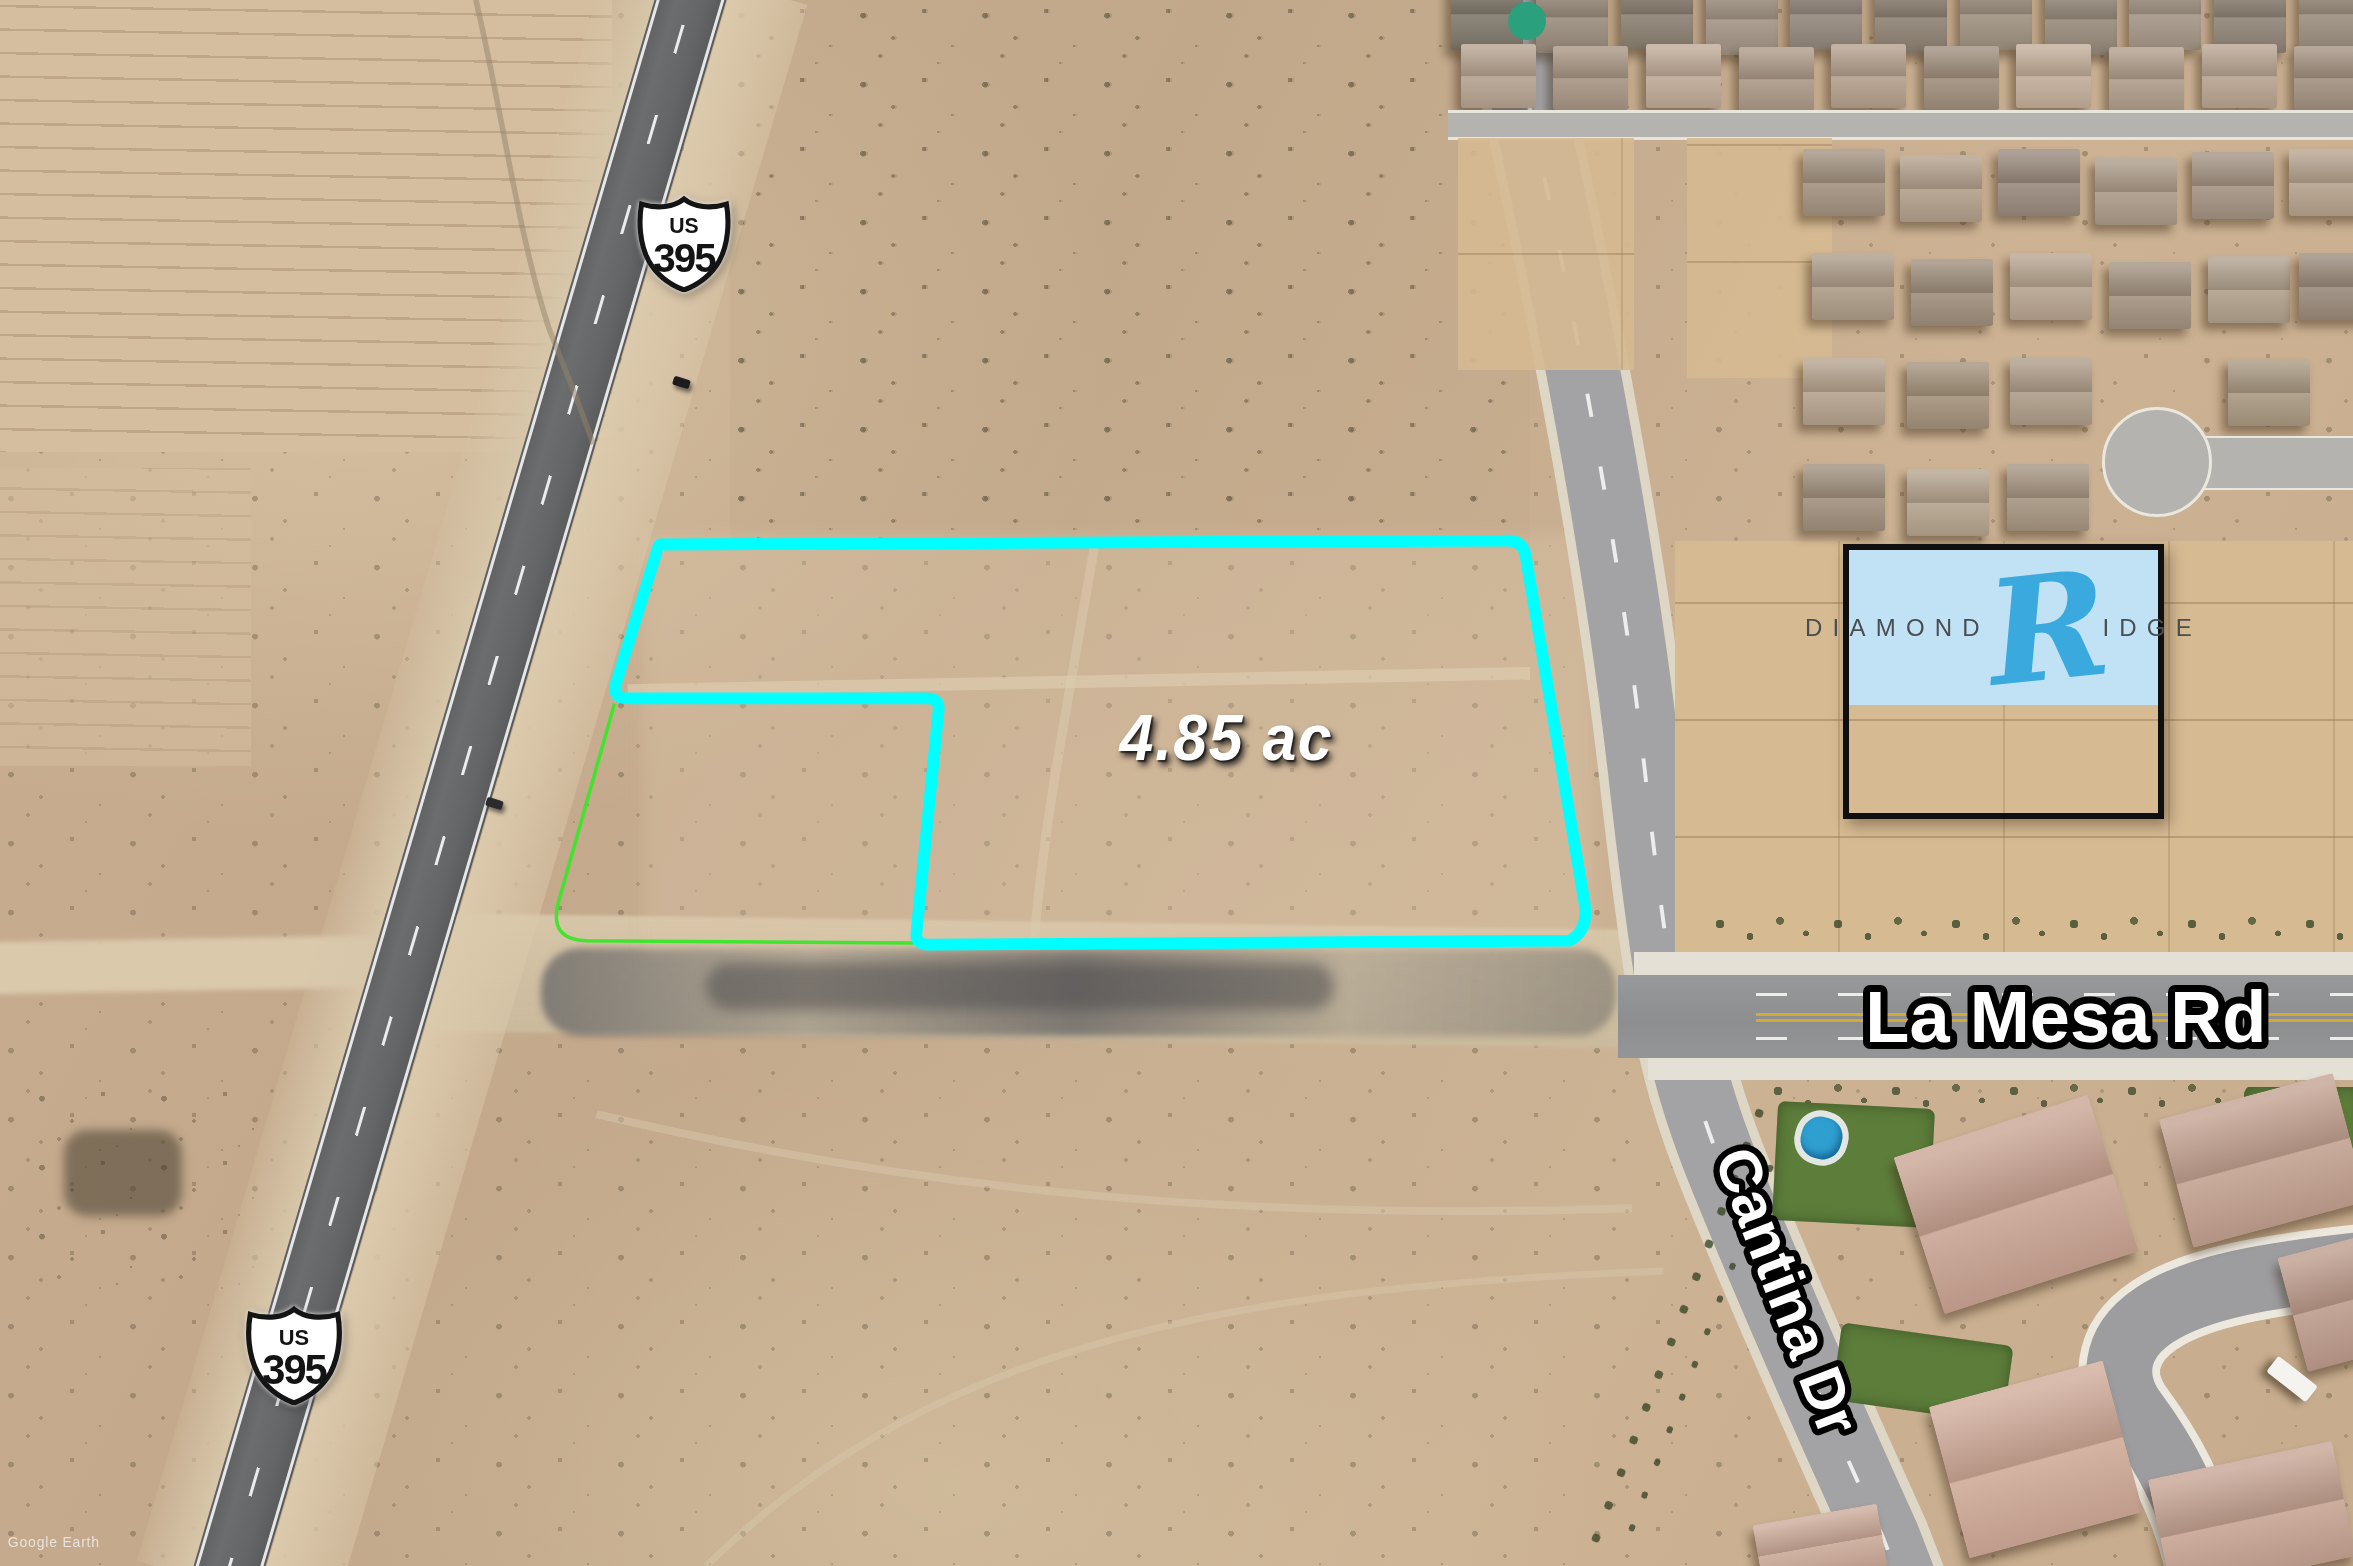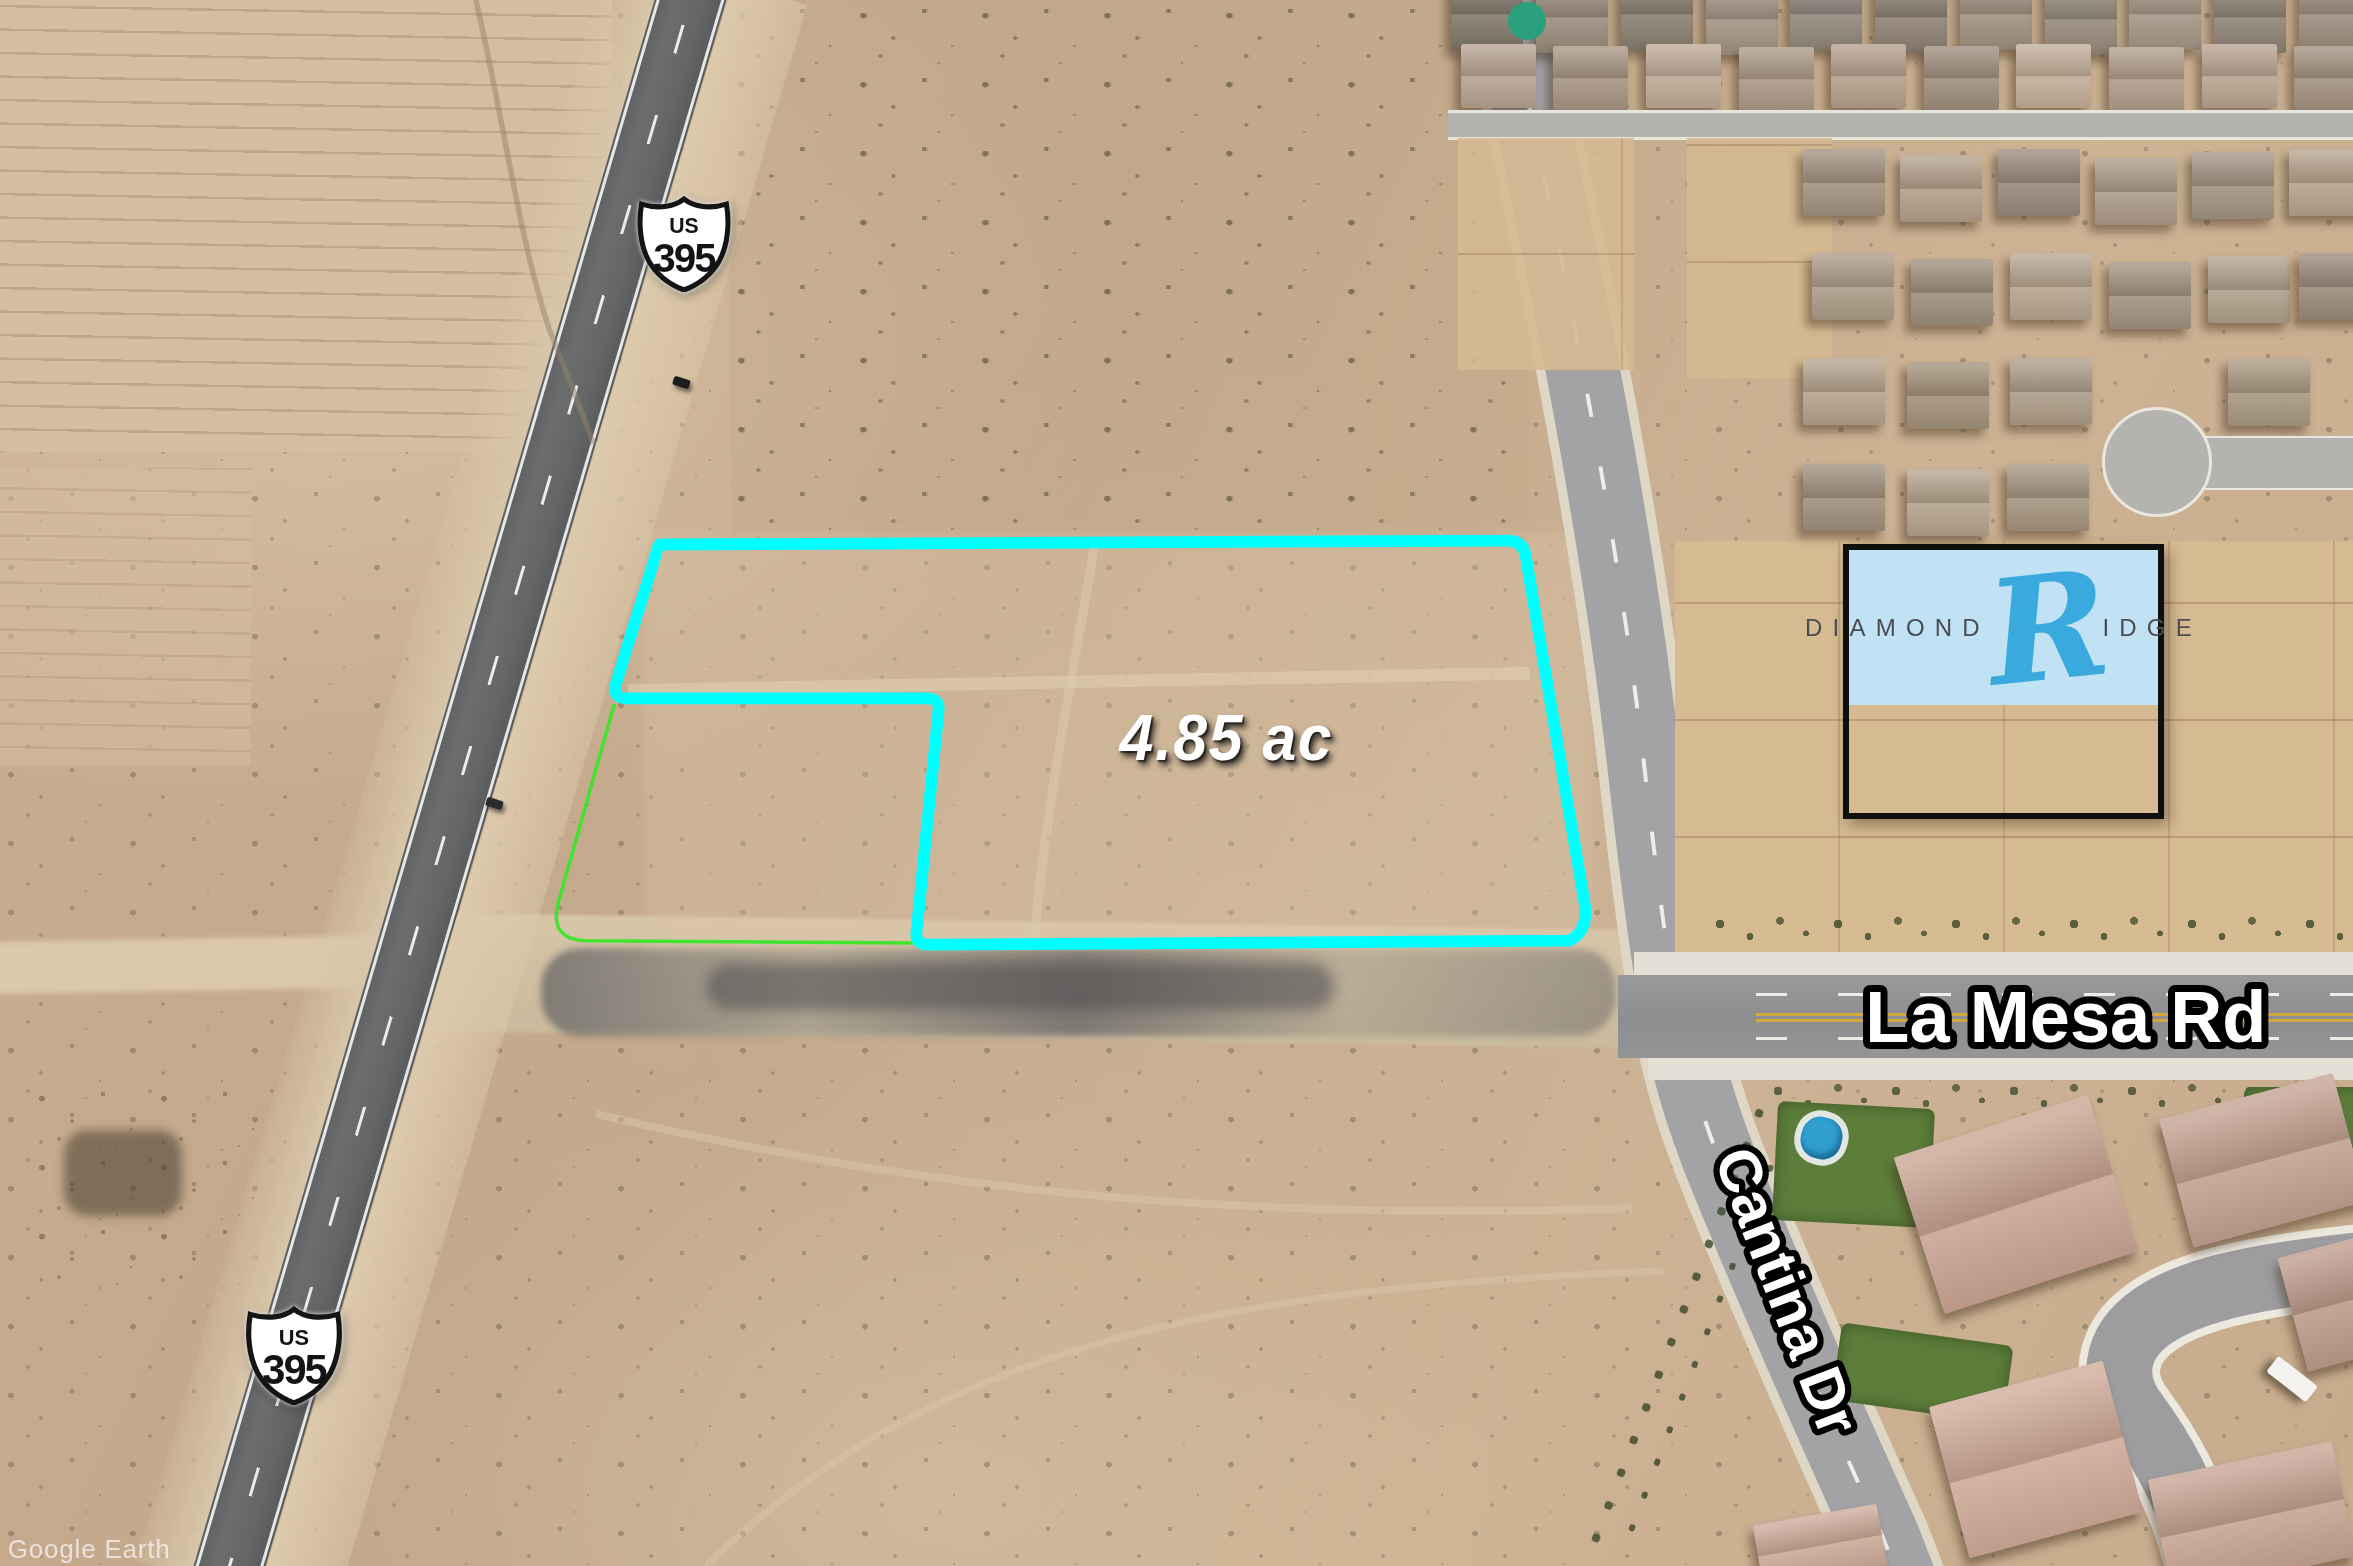--- a/index.html
+++ b/index.html
@@ -60,21 +60,21 @@
 
   
   .burn{background:linear-gradient(93deg, rgba(98,98,100,.72), rgba(142,137,129,.5) 25%, rgba(88,88,92,.68) 50%, rgba(152,145,133,.42) 75%, rgba(105,102,100,.5));
         border-radius:39px;filter:blur(3.9px);}
 
   
   .area-label{color:#fff;font-size:64px;font-weight:bold;font-style:italic;letter-spacing:1.6px;
       text-shadow:3.9px 4.7px 7px rgba(15,15,15,.85), 1.6px 1.6px 1.6px rgba(0,0,0,.65);
       transform:scaleX(.95);}
   .shield{filter:drop-shadow(0 0 2.4px rgba(255,255,255,.95)) drop-shadow(2.4px 3.9px 4.7px rgba(0,0,0,.35));}
-  .wm{color:rgba(248,248,248,.72);font-size:26px;letter-spacing:0.8px;}
+  .wm{color:rgba(248,248,248,.72);font-size:14px;letter-spacing:0.8px;}
 
   
   .sign{left:1843px;top:544px;width:321px;height:275px;border:6.3px solid #0f0f0f;box-sizing:border-box;
         box-shadow:4.7px 6.3px 14px rgba(40,25,10,.4);}
   .sign-top{height:155px;background:#c1e2f4;display:flex;align-items:center;justify-content:center;position:relative;}
   .sign-top .wordL,.sign-top .wordR{font-size:24px;letter-spacing:10.2px;color:#494d51;font-weight:400;}
   .sign-top .bigR{font-family:"DejaVu Serif",serif;font-style:italic;font-weight:bold;
         font-size:145px;line-height:78px;color:#39a9de;margin:0 -6.3px 0 -1.6px;transform:rotate(-6deg);}
   .sign-bot{height:107px;background:#b3242b;border-top:6.3px solid #0f0f0f;box-sizing:border-box;
         display:flex;flex-direction:column;align-items:center;}

